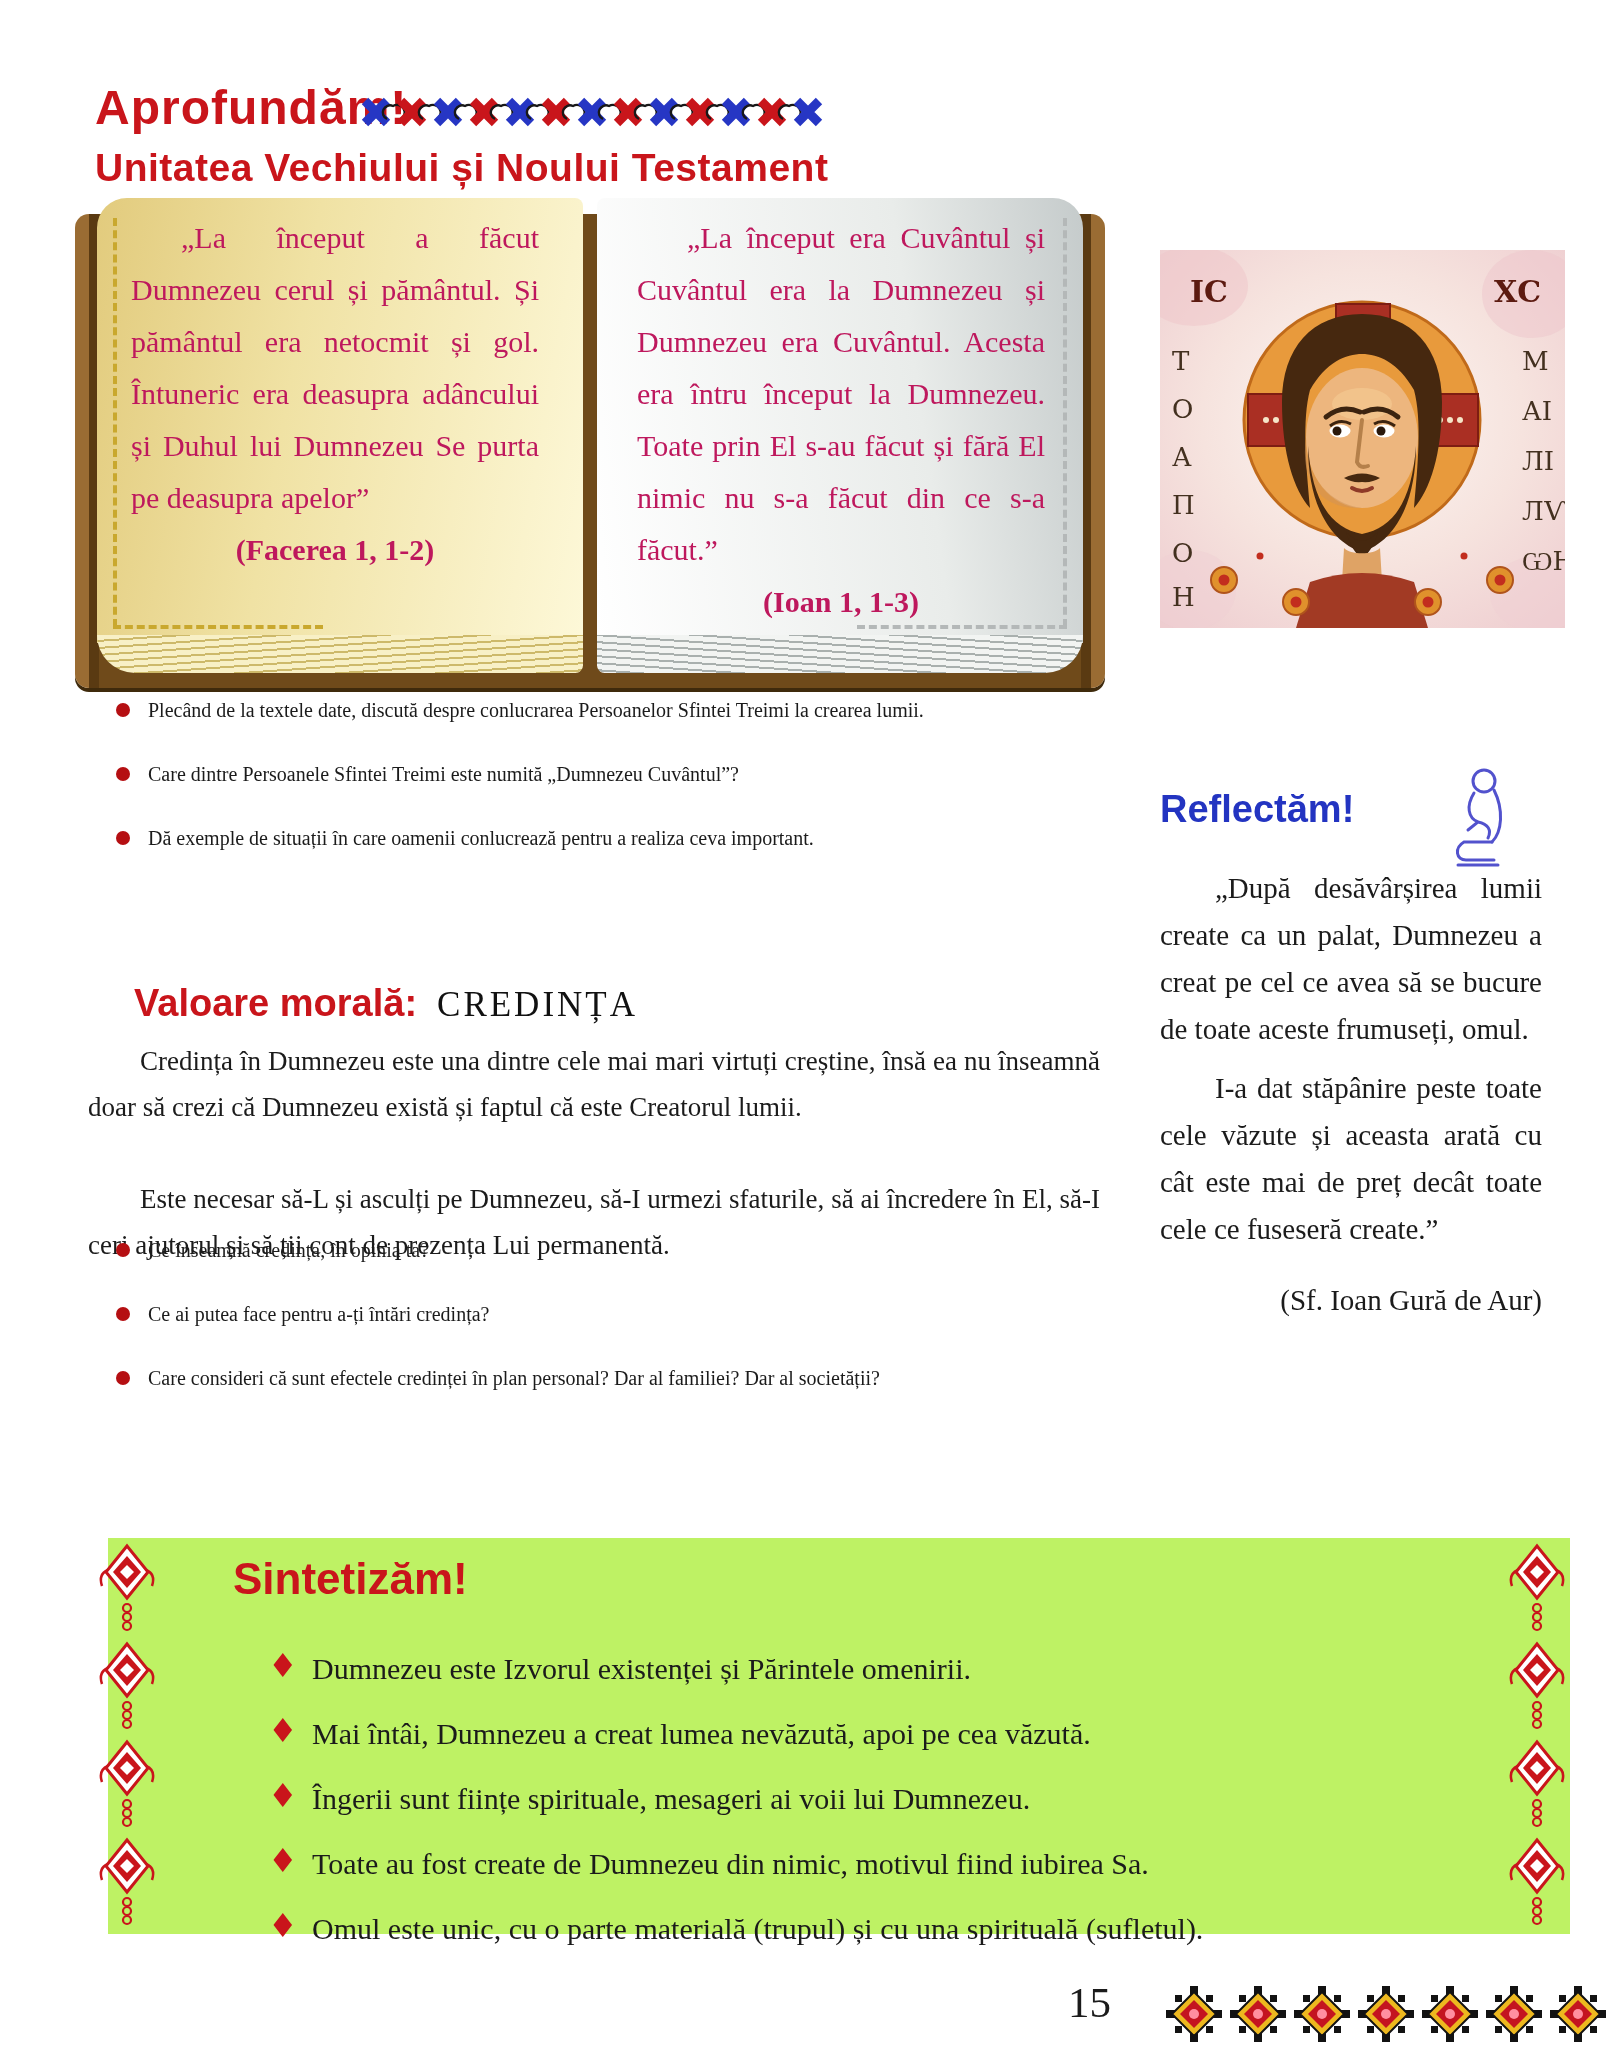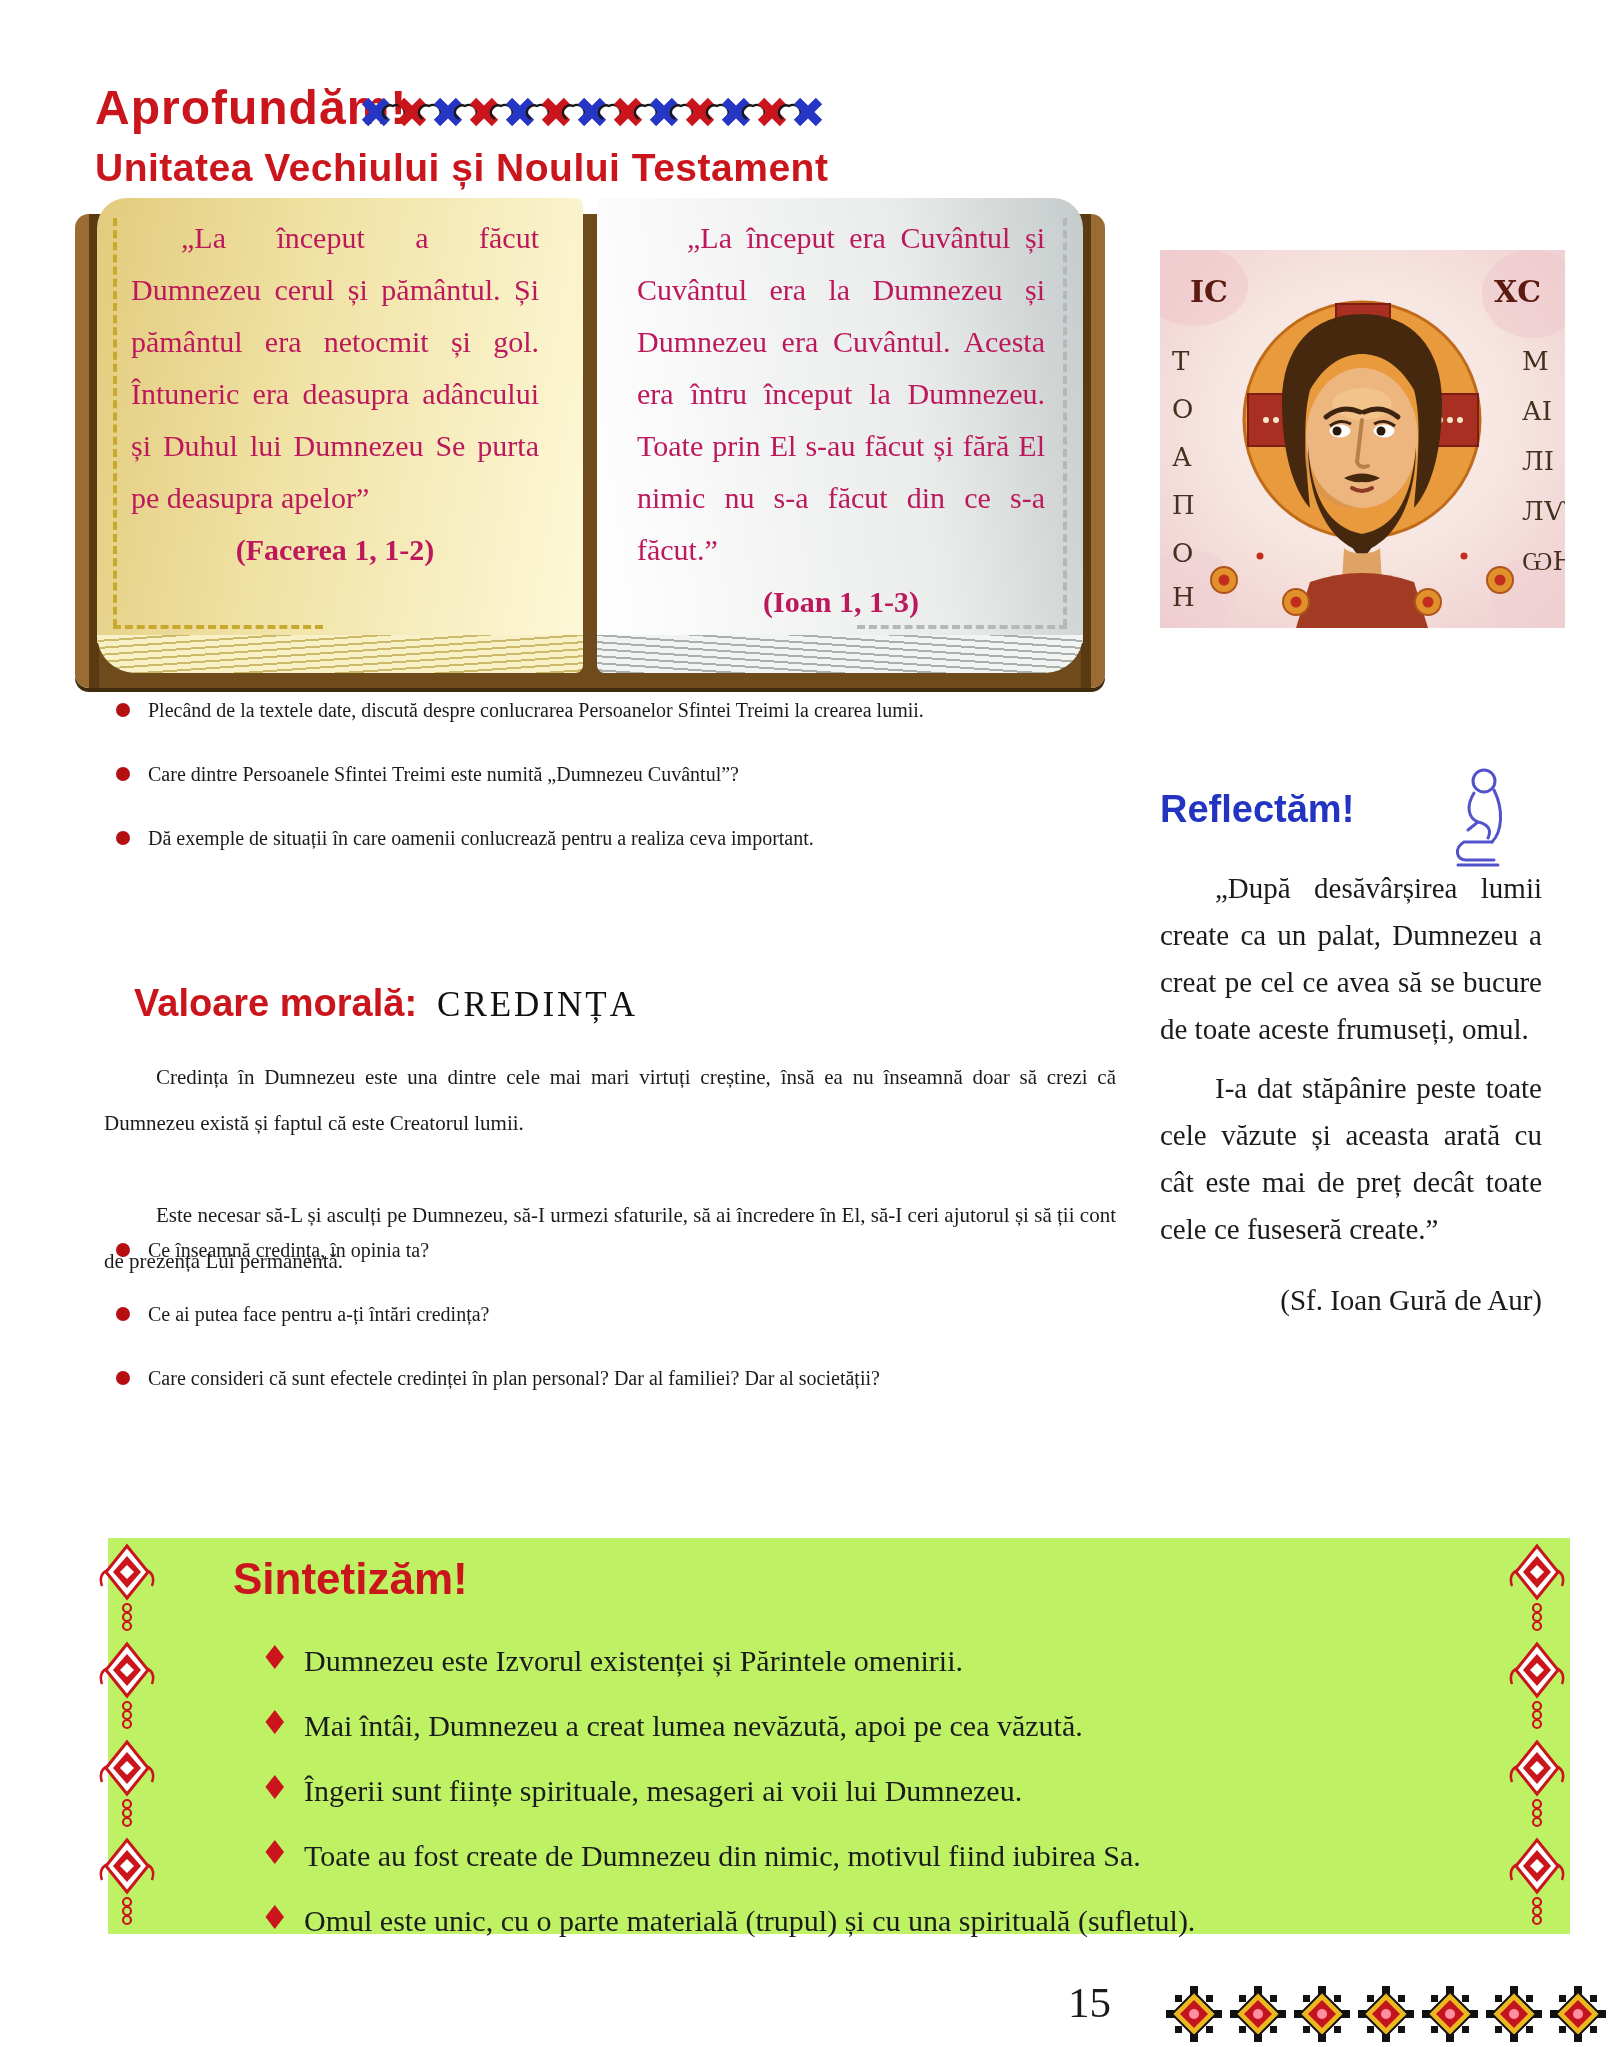--- a/index.html
+++ b/index.html
@@ -53,28 +53,28 @@
   .reflect p{margin:0;font-size:29px;line-height:47px;text-align:justify;text-indent:55px;}
   .reflect .p1{margin-top:34px;}
   .reflect .p2{margin-top:12px;}
   .reflect .attrib{margin-top:24px;text-align:right;text-indent:0;}
   .thinker{position:absolute;left:1438px;top:766px;}
 
   
   .moral-head{position:absolute;left:95px;top:982px;display:flex;align-items:baseline;gap:20px;margin-left:39px;}
   .moral-head .lbl{font-size:38px;}
   .moral-head .val{font-size:35px;letter-spacing:3px;color:#111;}
-  .bodytext{position:absolute;left:88px;width:1012px;margin:16px;font-size:21px;line-height:46px;text-align:justify;text-indent:52px;}
+  .bodytext{position:absolute;left:88px;width:1012px;margin:0;font-size:27px;line-height:46px;text-align:justify;text-indent:52px;}
   .p-faith-1{top:1038px;}
   .p-faith-2{top:1176px;}
 
   
   .synth-box{position:absolute;left:108px;top:1538px;width:1462px;height:396px;background:#bef264;}
   .synth-title{position:absolute;left:125px;top:16px;font-size:44px;}
-  ul.synthlist{position:absolute;left:150px;top:102px;width:1280px;margin:2px;padding:0;list-style:none;}
+  ul.synthlist{position:absolute;left:150px;top:102px;width:1280px;margin:10px;padding:0;list-style:none;}
   ul.synthlist li{position:relative;padding-left:44px;margin-bottom:27px;font-size:30px;line-height:38px;}
   ul.synthlist li::before{content:"♦";position:absolute;left:0;top:-3px;font-family:"DejaVu Sans",sans-serif;font-size:33px;color:#c9151b;}
   .side-orn{position:absolute;top:1542px;}
   .side-orn.left{left:96px;}
   .side-orn.right{left:1506px;}
 
   
   .pagenum{position:absolute;left:1068px;top:1978px;font-size:43px;}
   .foot-orn{position:absolute;left:1166px;top:1986px;}
 

